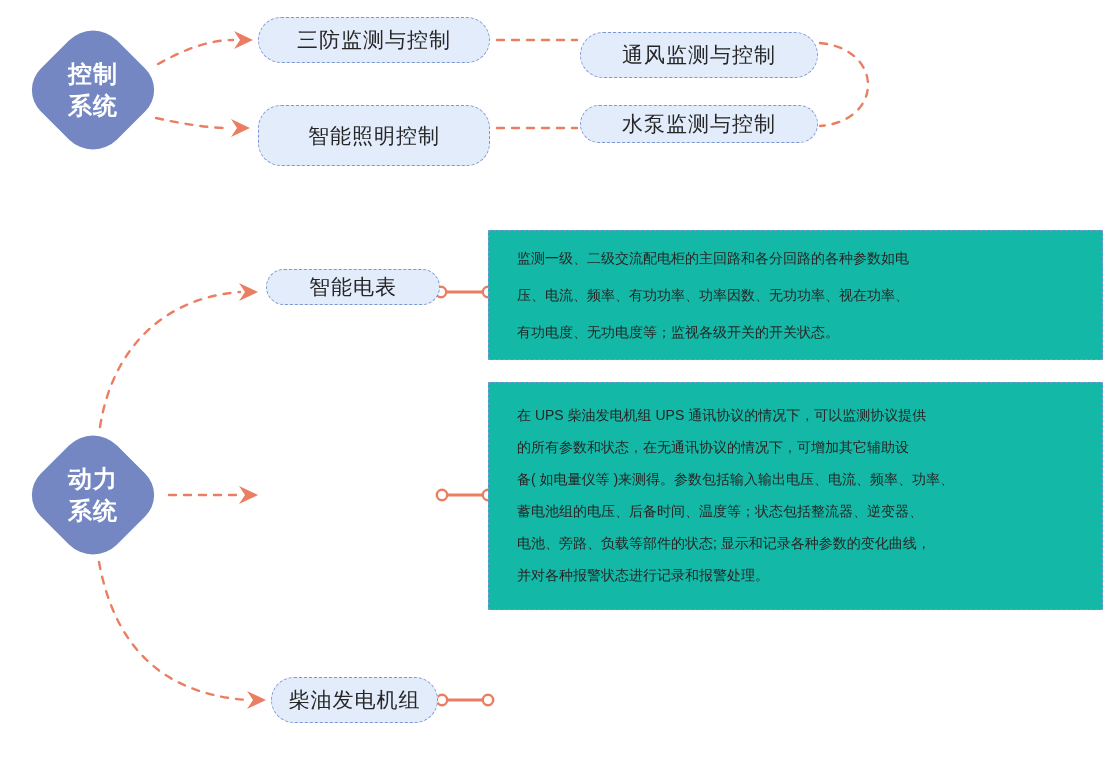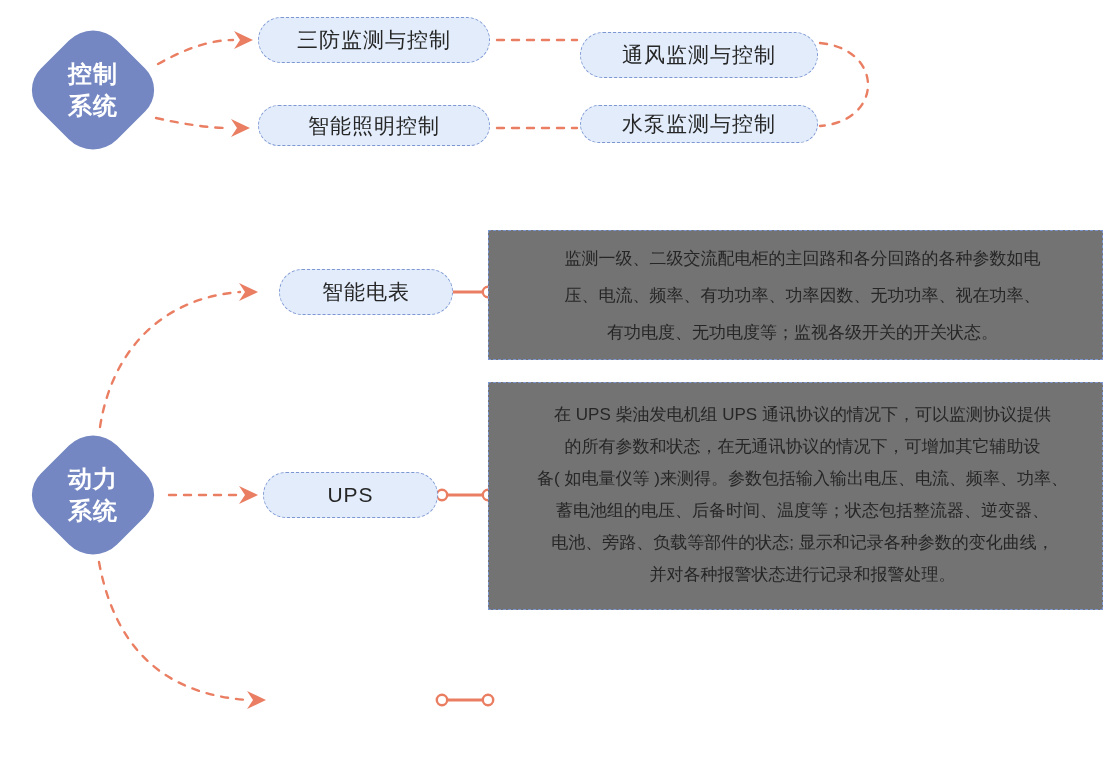--- a/index.html
+++ b/index.html
@@ -32,33 +32,33 @@
   }
   .pill {
     position:absolute; box-sizing:border-box;
     background:var(--pill-bg);
     border:1.6px dashed var(--pill-border);
     border-radius:23px;
     display:flex; align-items:center; justify-content:center;
     font-size:21px; color:var(--text-dark); letter-spacing:1px;
   }
   .p1 { left:258px; top:17px;  width:232px; height:46px; }
-  .p2 { left:258px; top:105px; width:232px; height:41px; }
+  .p2 { left:258px; top:105px; width:232px; height:61px; }
   .p3 { left:580px; top:32px;  width:238px; height:46px; }
   .p4 { left:580px; top:105px; width:238px; height:38px; }
-  .p5 { left:279px; top:269px; width:174px; height:46px; }
+  .p5 { left:266px; top:269px; width:174px; height:36px; }
   .p6 { left:263px; top:472px; width:175px; height:46px; }
   .p7 { left:271px; top:677px; width:167px; height:46px; }
 
   .desc {
     position:absolute; box-sizing:border-box; left:488px; width:615px;
-    background:#737373;
+    background:#14b8a6;
     border:1.6px dashed var(--pill-border);
-    color:var(--text-dark); font-size:17px;
-    white-space:pre-line; text-align:center;
+    color:var(--text-dark); font-size:14px;
+    white-space:pre-line; text-align:left;
   }
   .b1 { top:230px; height:130px; line-height:37px; padding:9px 14px 9px 28px; }
   .b2 { top:382px; height:228px; line-height:32px; padding:16px 14px 16px 28px; }
   .b3 { top:632px; height:143px; line-height:34px; padding:17px 14px 17px 28px; }
 </style>
 </head>
 <body>
 
 <div class="canvas">
 
@@ -113,22 +113,22 @@
   </div>
 
   <div class="blob blob-power">
     <span class="label">动力
 系统</span>
   </div>
 
   <div class="pill p5">
     <span>智能电表</span>
   </div>
-  <div class="pill p6">
-    <span>UPS</span>
+  <div class="pill p7">
+    <span>柴油发电机组</span>
   </div>
 
   <div class="desc b1">监测一级、二级交流配电柜的主回路和各分回路的各种参数如电
 压、电流、频率、有功功率、功率因数、无功功率、视在功率、
 有功电度、无功电度等；监视各级开关的开关状态。</div>
   <div class="desc b2">在 UPS 柴油发电机组 UPS 通讯协议的情况下，可以监测协议提供
 的所有参数和状态，在无通讯协议的情况下，可增加其它辅助设
 备( 如电量仪等 )来测得。参数包括输入输出电压、电流、频率、功率、
 蓄电池组的电压、后备时间、温度等；状态包括整流器、逆变器、
 电池、旁路、负载等部件的状态; 显示和记录各种参数的变化曲线，

